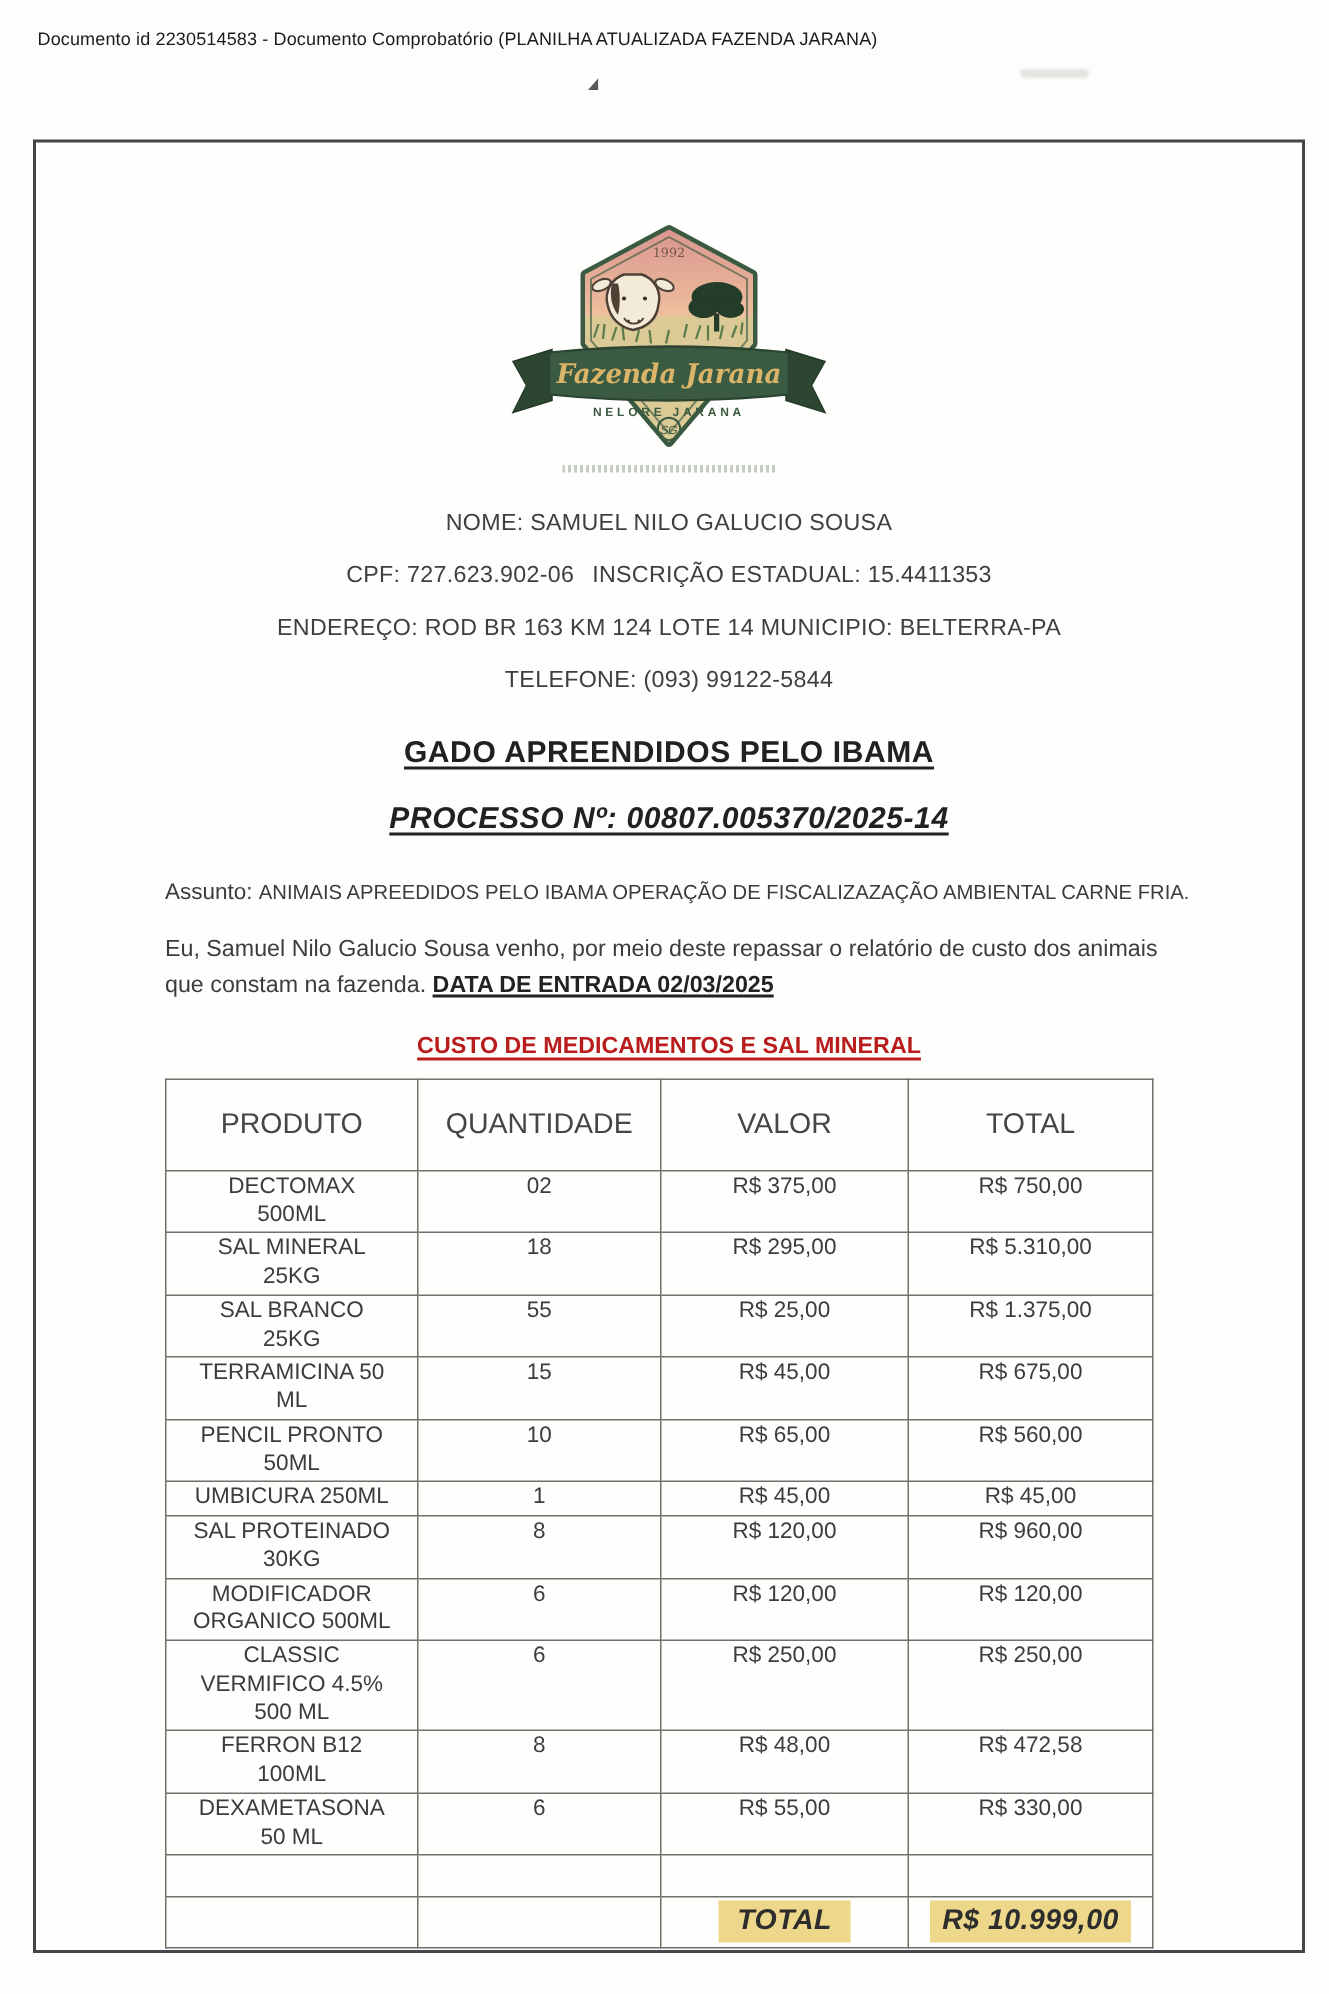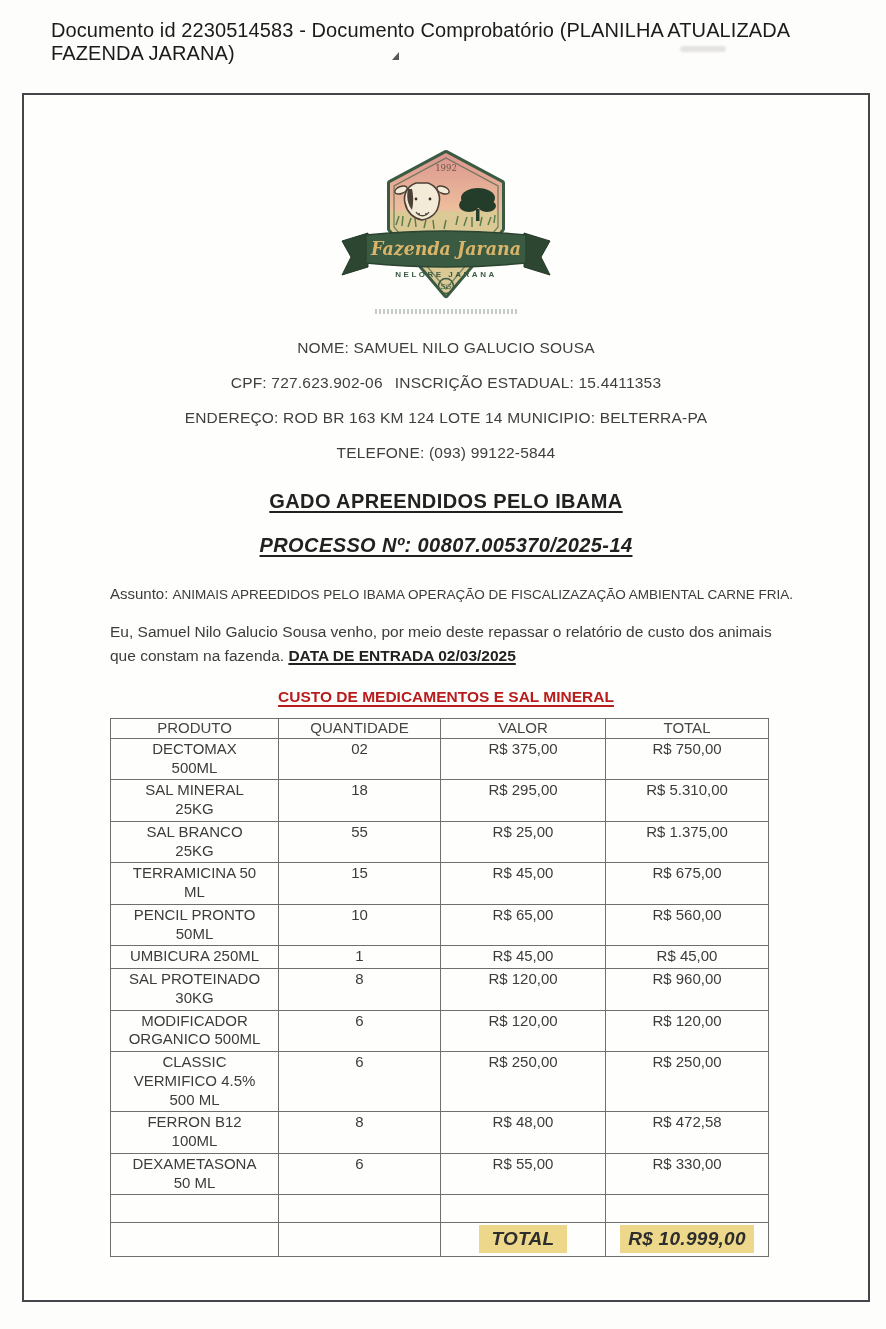--- a/index.html
+++ b/index.html
@@ -2,21 +2,21 @@
 <html><head>
 <meta charset="utf-8">
 <style>
   html,body{margin:0;padding:0;}
   body{
     width:886px;height:1329px;position:relative;overflow:hidden;
     background:#fdfdfc;color:#3a3a3a;
     font-family:"Liberation Sans", sans-serif;
   }
   .doc-header{
-    position:absolute;left:25px;top:19px;font-size:20px;color:#1b1b1b;letter-spacing:.1px;margin-left:26px;
+    position:absolute;left:25px;top:19px;font-size:12px;color:#1b1b1b;letter-spacing:.1px;
   }
   .speck-arrow{
     position:absolute;left:392px;top:52px;width:7px;height:8px;background:#3c3c3c;
     clip-path:polygon(100% 0,100% 100%,0 100%);opacity:.85;
   }
   .speck-dot{
     position:absolute;left:549px;top:292px;width:4px;height:4px;border-radius:50%;
     background:#5a5a5a;opacity:.8;
   }
   .smudge{
@@ -47,21 +47,21 @@
     text-decoration:underline;text-decoration-thickness:2px;text-underline-offset:2px;}
   .caption{margin-top:20px;text-align:center;font-size:15.5px;font-weight:bold;color:#b91c1c;}
   table.costs{
     border-collapse:collapse;table-layout:fixed;margin:12px 0 0 86px;width:658px;
     font-size:15px;color:#3c3c3c;border:1px solid #5c5c5a;
   }
   table.costs th,table.costs td{
     border:1px solid #6f6f6b;padding:1px 4px 2px;text-align:center;
     vertical-align:top;line-height:1.25;
   }
-  table.costs th{font-weight:normal;font-size:15px;padding:0 3px;color:#454545;}
+  table.costs th{font-weight:normal;font-size:19px;padding:18px 3px;color:#454545;}
   td.prod{white-space:pre-line;}
   tr.empty-row td{height:24px;}
   tr.total-row td{height:30px;vertical-align:middle;}
   td.tl{text-align:right;}
   .hl{
     background:#edd78b;font-style:italic;font-weight:bold;font-size:19px;
     color:#2d2d2d;letter-spacing:.3px;padding:2px 8px;display:inline-block;
   }
   td.tl .hl{padding:2px 12px;}
 </style>

